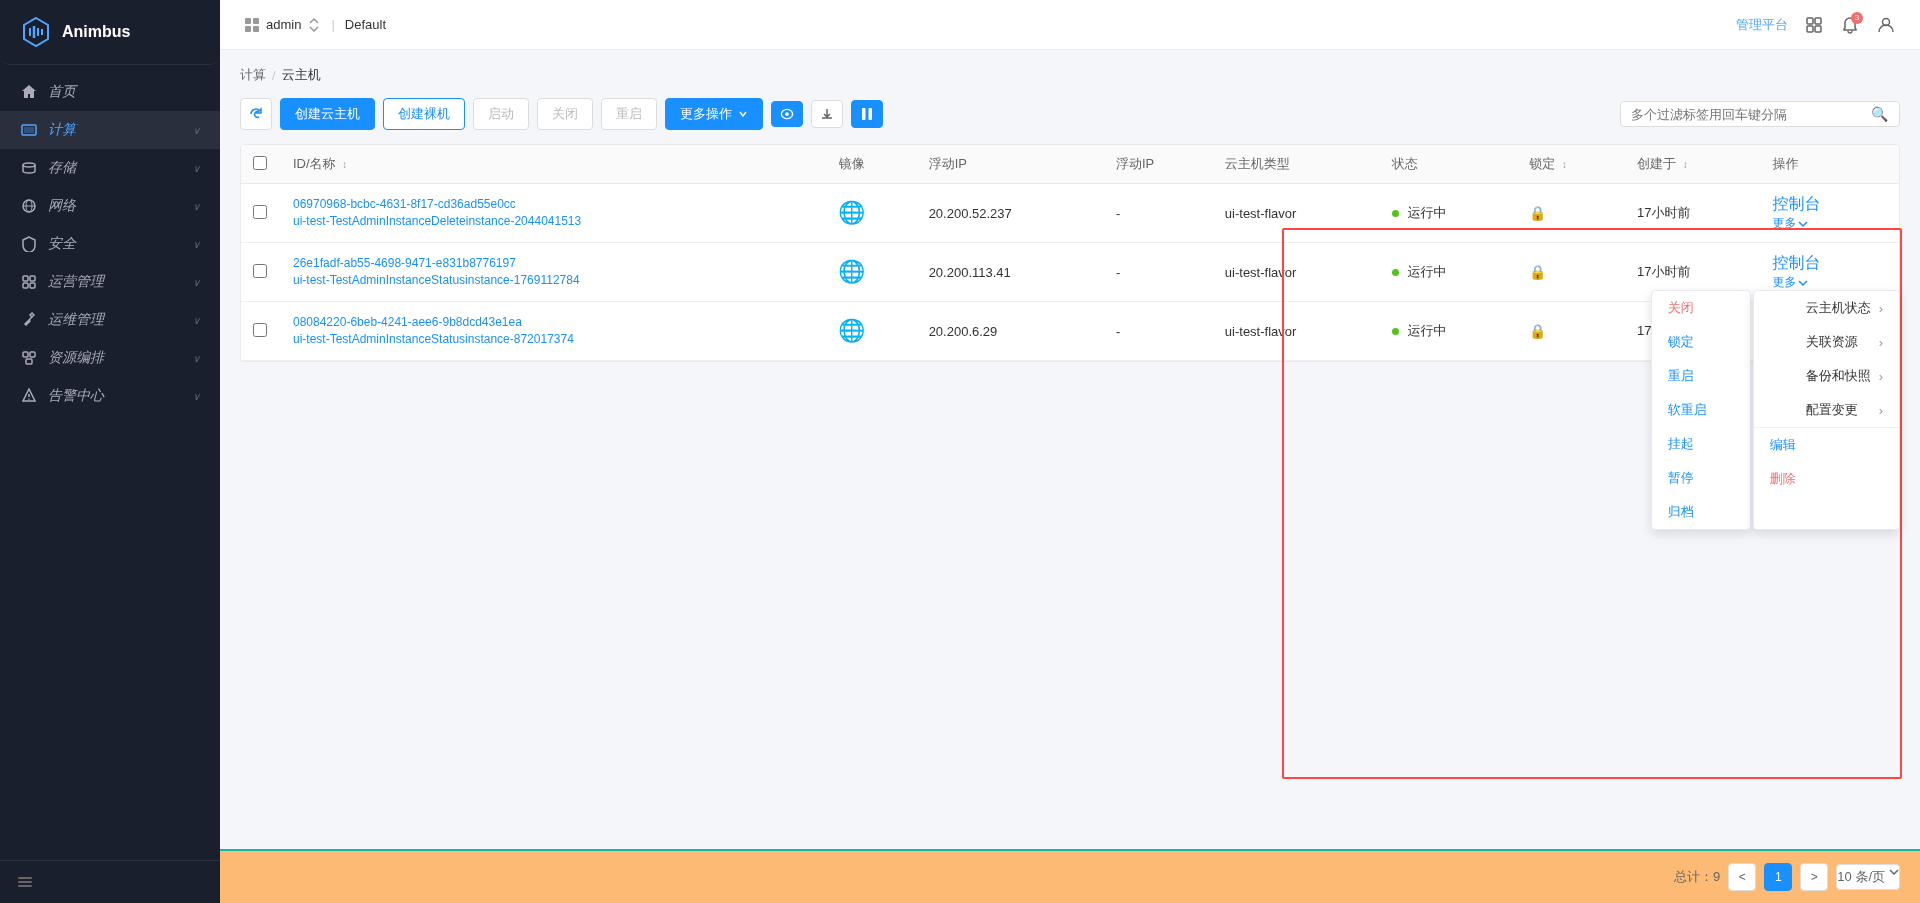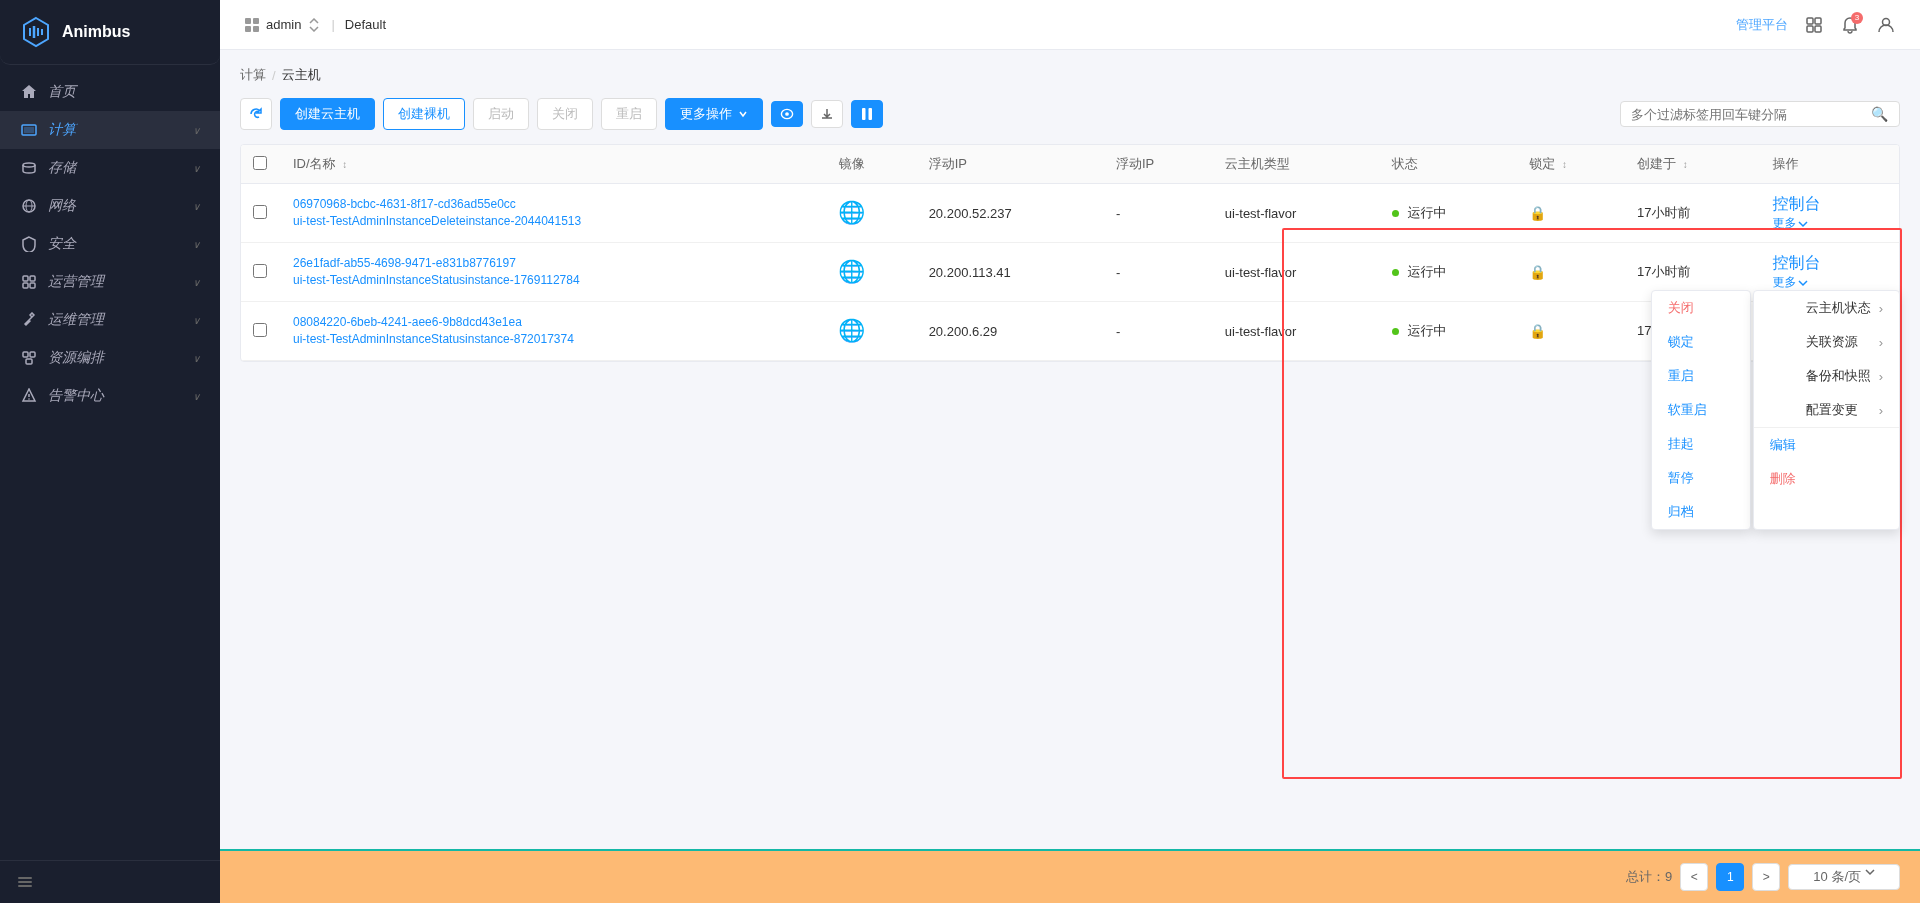--- a/index.html
+++ b/index.html
@@ -72,21 +72,21 @@
     .dropdown-item.red { color: #f56c6c; }
     .dropdown-item.blue { color: #1890ff; }
     .dropdown-item.has-arrow { display: flex; align-items: center; justify-content: space-between; margin-left: 36px; }
     .dropdown-item.has-arrow::after { content: '›'; margin-left: 8px; color: #999; }
     .dropdown-divider { height: 1px; background: #f0f0f0; }
 
     
     .pagination { display: flex; align-items: center; justify-content: flex-end; padding: 12px 20px; background: #fdba74; border-top: 2px solid #14b8a6; gap: 8px; font-size: 13px; color: #666; }
     .page-btn { width: 28px; height: 28px; border: 1px solid #ddd; border-radius: 4px; background: #fff; display: flex; align-items: center; justify-content: center; cursor: pointer; font-size: 12px; }
     .page-btn.active { background: #1890ff; color: #fff; border-color: #1890ff; }
-    .page-size { display: flex; align-items: flex-start; gap: 4px; cursor: pointer; border: 1px solid #ddd; padding: 3px 24px; border-radius: 4px; background: #fff; }
+    .page-size { display: flex; align-items: flex-start; gap: 4px; cursor: pointer; border: 1px solid #ddd; padding: 3px 0; border-radius: 4px; background: #fff; }
 
     
     .highlight-box { border: 2px solid #ff4444; position: absolute; top: 178px; right: 18px; width: 620px; bottom: 70px; pointer-events: none; z-index: 50; border-radius: 2px; }
 
     .checkbox { width: 14px; height: 14px; border: 1px solid #ccc; border-radius: 2px; cursor: pointer; }
   </style>
 </head>
 <body>
 
 <div class="sidebar">

